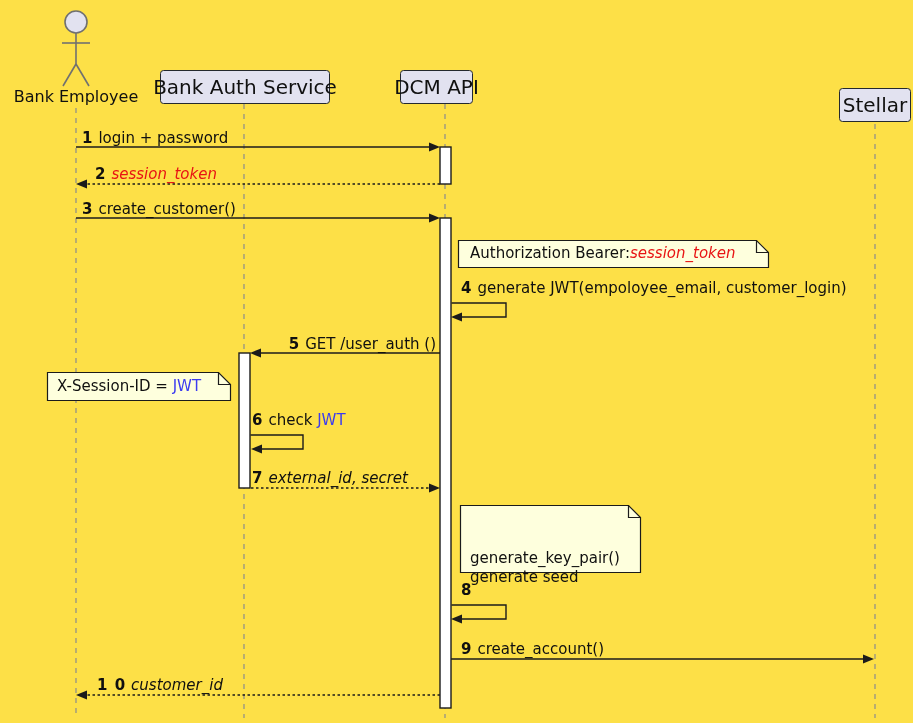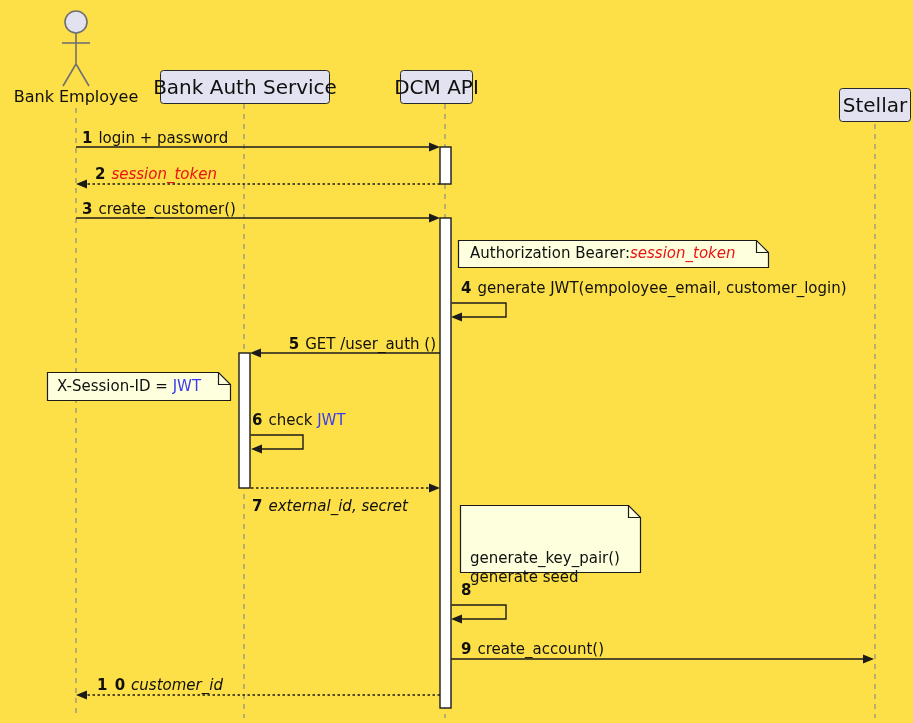--- a/index.html
+++ b/index.html
@@ -138,21 +138,21 @@
   </div>
   <div class="msg" style="left:461px; top:279px;">
     <span class="num">4</span><span>generate JWT(empoloyee_email, customer_login)</span>
   </div>
   <div class="msg right" style="left:250px; top:335px; width:186px;">
     <span class="num">5</span><span>GET /user_auth ()</span>
   </div>
   <div class="msg" style="left:252px; top:411px;">
     <span class="num">6</span><span>check </span><span class="blue">JWT</span>
   </div>
-  <div class="msg" style="left:252px; top:469px;margin-top:28px;">
+  <div class="msg" style="left:252px; top:469px;">
     <span class="num">7</span><span class="italic">external_id, secret</span>
   </div>
   <div class="msg" style="left:461px; top:581px;">
     <span class="num">8</span><span></span>
   </div>
   <div class="msg" style="left:461px; top:640px;">
     <span class="num">9</span><span>create_account()</span>
   </div>
   <div class="msg" style="left:97px; top:676px;">
     <span class="num">1 0</span><span class="italic">customer_id</span>

